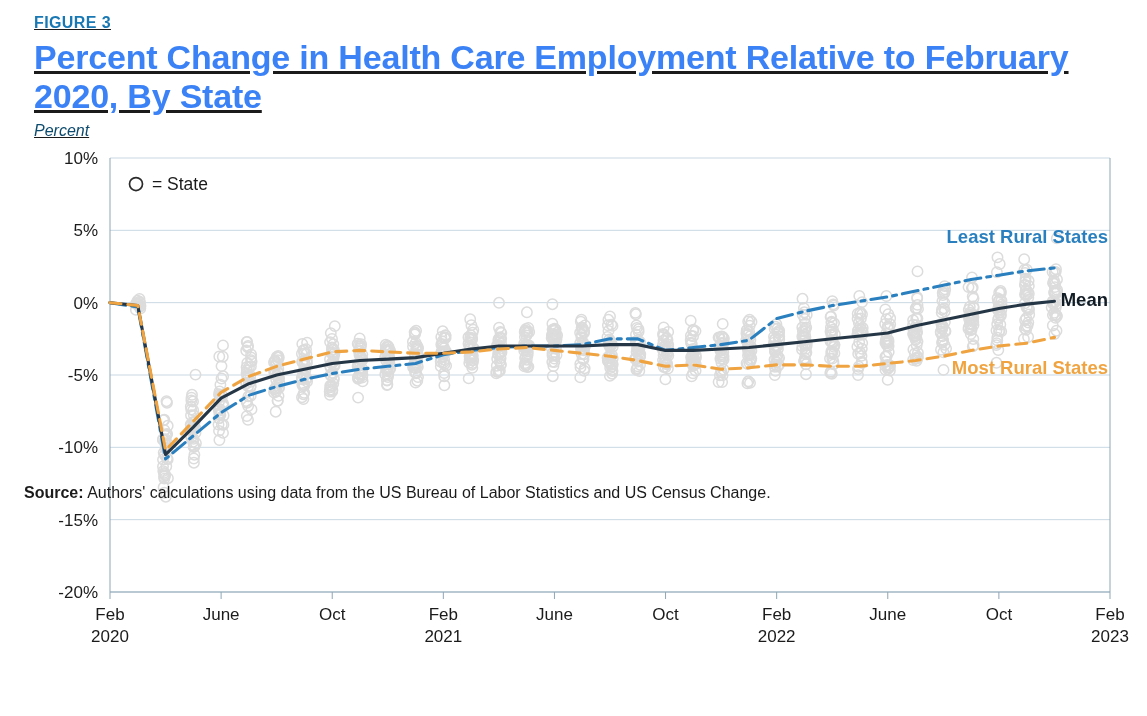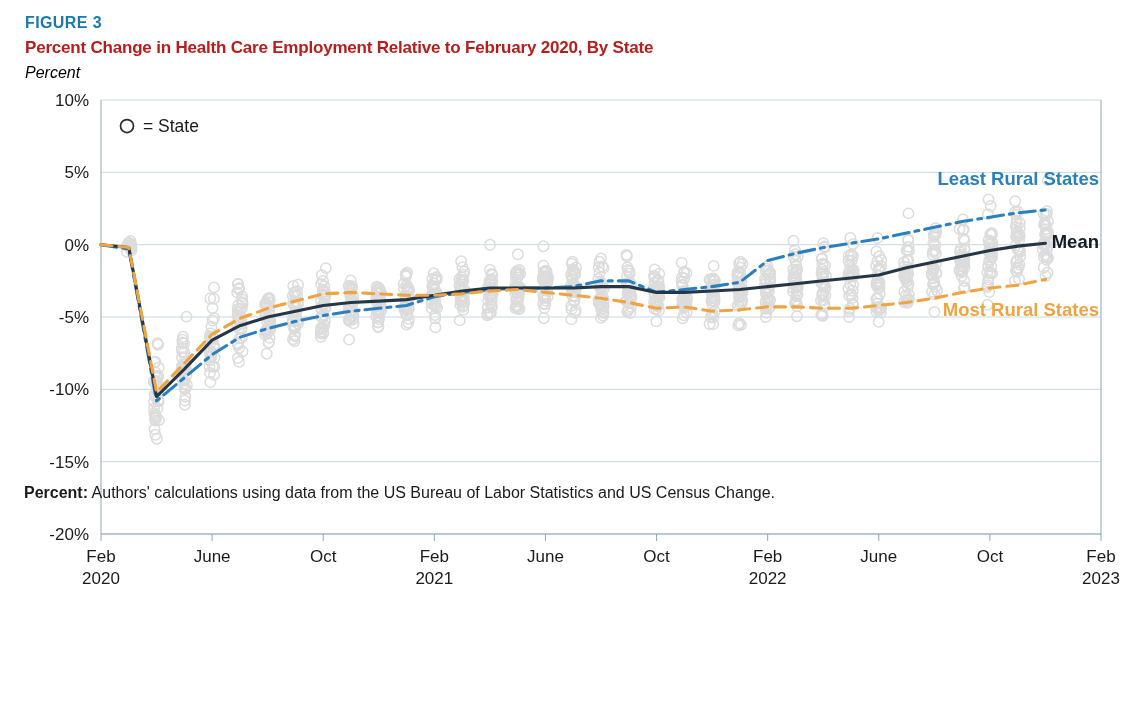--- a/index.html
+++ b/index.html
@@ -13,45 +13,46 @@
     font-family: "Liberation Sans", sans-serif;
     color: #1b1b1b;
     position: relative;
     overflow: hidden;
   }
   .page {
     position: relative;
     width: 1147px;
     height: 516px;
     box-sizing: border-box;
-    padding: 14px 24px 0 23px;
+    padding: 14px 24px 0 32px;
+    text-decoration: underline;
   }
   .figure-label {
     color: #1878b4;
     font-weight: bold;
     font-size: 16px;
     letter-spacing: 0.4px;
     margin: 0 0 6px 2px;
   }
   .figure-title {
-    font-size: 17px;
+    font-size: 34px;
     font-weight: bold;
-    color: #b91c1c;
+    color: #3b82f6;
     margin: 0 0 6px 2px;
     letter-spacing: -0.2px;
   }
   .figure-subtitle {
     font-size: 18px;
     color: #1b1b1b;
     margin: 0 0 14px 2px;
   }
   .axis-unit-label {
     font-size: 16px;
     font-style: italic;
-    color: #000000;
+    color: #0c4a6e;
     margin: 0 0 4px 2px;
   }
   .chart-wrap {
     position: relative;
     width: 1100px;
     height: 520px;
     margin-left: 0;
   }
   .chart-svg {
     display: block;
@@ -1269,15 +1270,15 @@
         <text x="1076" y="161.56" text-anchor="end" font-size="18.5" font-weight="bold" fill="#121c25" font-family="&quot;Liberation Sans&quot;, sans-serif">Mean</text>
         <text x="1076" y="229.55333333333334" text-anchor="end" font-size="18.5" font-weight="bold" fill="#f0a441" font-family="&quot;Liberation Sans&quot;, sans-serif">Most Rural States</text>
         <g>
           <circle cx="104" cy="40.04000000000002" r="6.5" fill="none" stroke="#2b2b2b" stroke-width="1.7"></circle>
           <text x="120" y="46.04000000000002" font-size="17.5" fill="#1b1b1b" font-family="&quot;Liberation Sans&quot;, sans-serif">= State</text>
         </g>
       </svg>
   </div>
 
   <div class="source-note">
-    <b>Percent:</b><span> Authors' calculations using data from the US Bureau of Labor Statistics and US Census Change.</span>
+    <b>Source:</b><span> Authors' calculations using data from the US Bureau of Labor Statistics and US Census Change.</span>
   </div>
 </div>
 
 </body></html>

